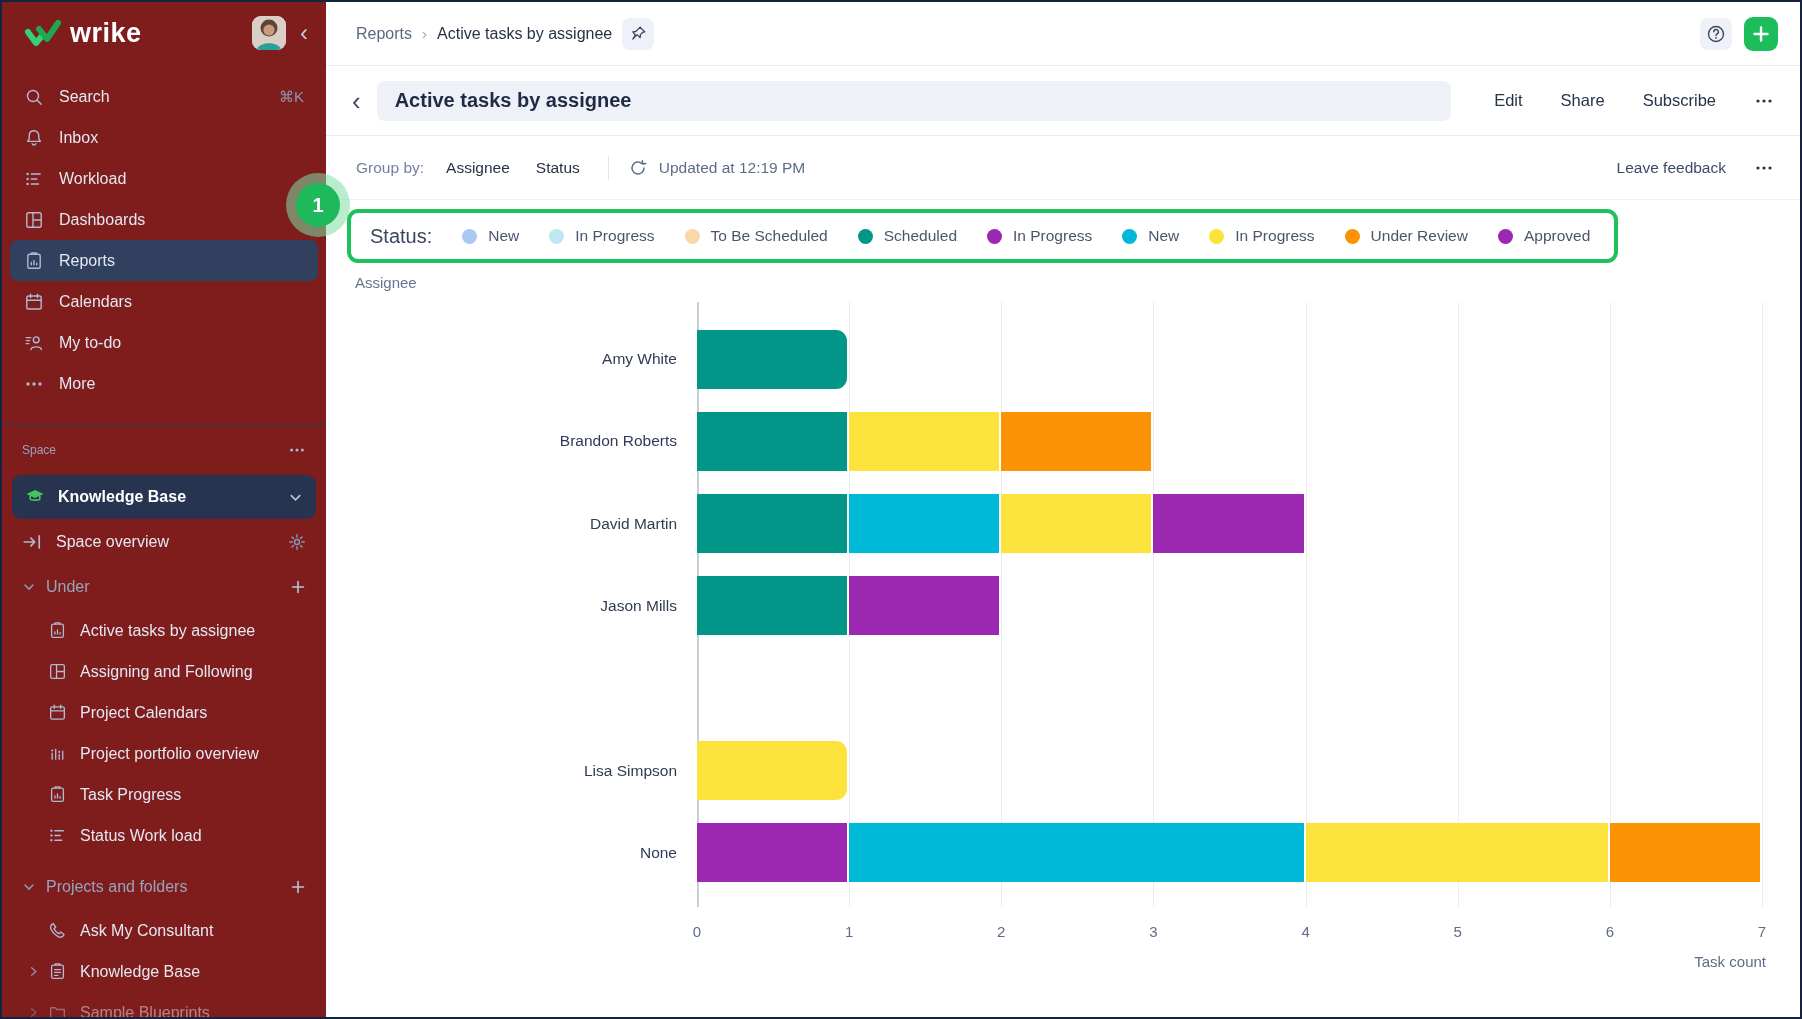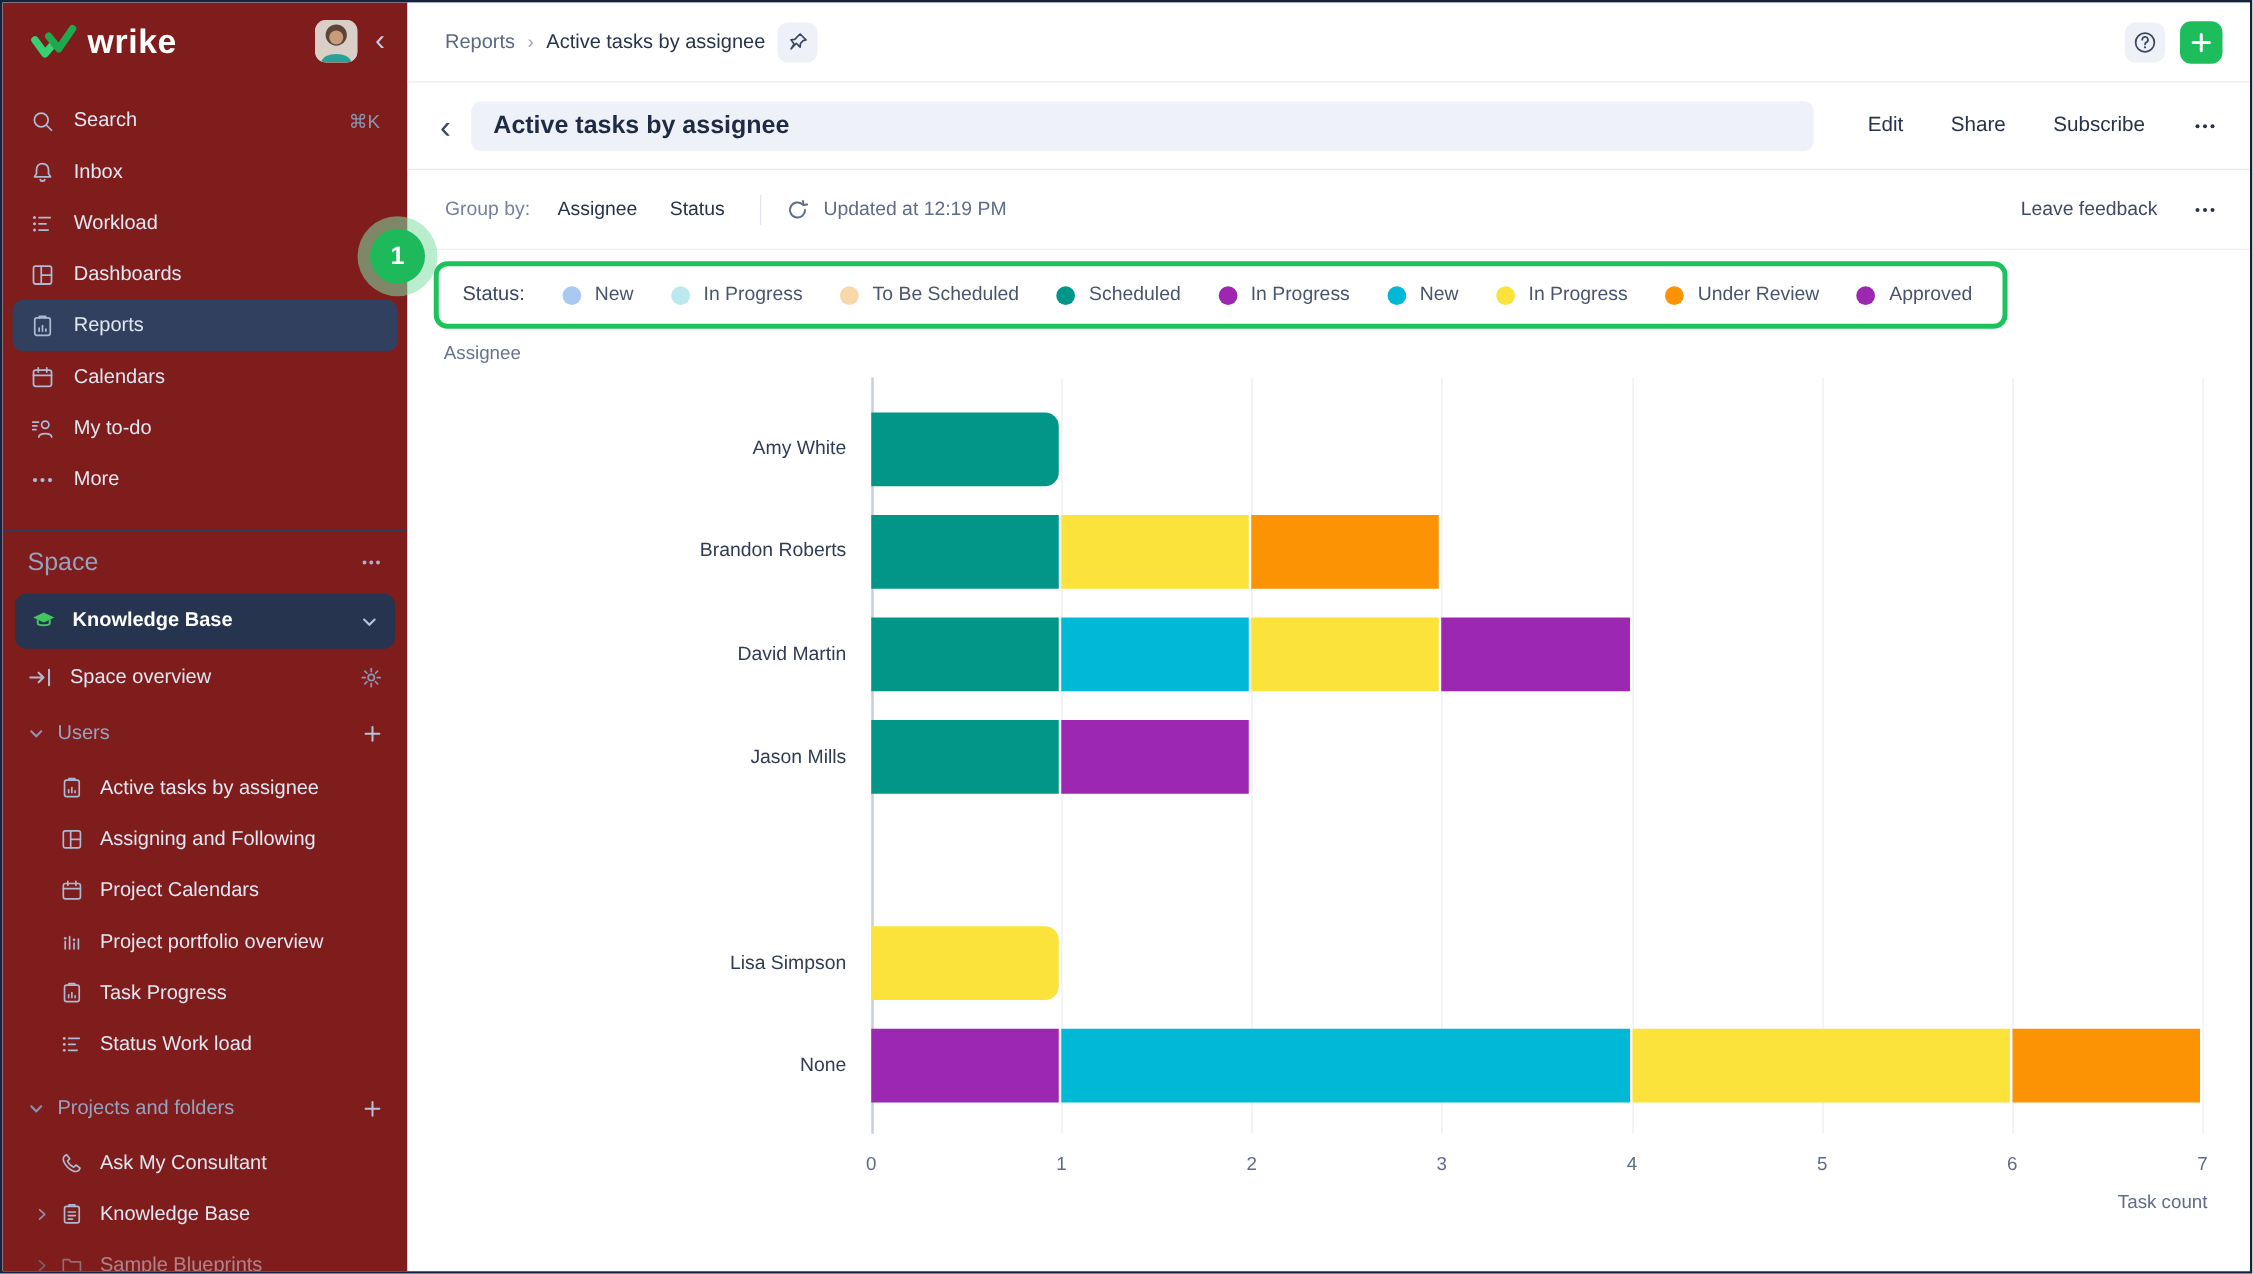--- a/index.html
+++ b/index.html
@@ -16,21 +16,21 @@
   .collapse { color:#c3cce0; font-size:24px; line-height:1; cursor:pointer; }
 
   .nav-list { padding:12px 8px 0 8px; }
   .nav-item { display:flex; align-items:center; height:41px; padding:0 14px; border-radius:8px; font-size:16px; color:#e2e7f2; cursor:pointer; }
   .nav-item.selected { background:#32405f; }
   .nav-item .icon { width:20px; height:20px; margin-right:15px; color:#aeb9d2; flex:none; }
   .nav-item .shortcut { margin-left:auto; color:#8a97b4; font-size:15px; }
 
   .side-divider { border-top:1px solid #313d59; margin:20px 0 0 0; }
 
-  .section-head { display:flex; align-items:center; height:50px; padding:0 20px; color:#97a3bd; font-size:20px; }
+  .section-head { display:flex; align-items:center; height:50px; padding:0 20px; color:#97a3bd; font-size:12px; }
   .section-head .right { margin-left:auto; color:#aab4cc; }
   .space-pill { display:flex; align-items:center; height:44px; margin:0 10px; padding:0 13px; background:#263450; border-radius:9px; cursor:pointer; }
   .space-pill .icon { width:20px; height:20px; margin-right:13px; }
   .space-pill .name { font-size:16px; font-weight:700; color:#fff; }
   .space-pill .chev { margin-left:auto; color:#b9c3d8; }
   .row-item { display:flex; align-items:center; height:45px; padding:0 20px; font-size:16px; color:#e2e7f2; cursor:pointer; }
   .row-item .icon { width:20px; height:20px; margin-right:14px; color:#aeb9d2; flex:none; }
   .row-item .right { margin-left:auto; color:#8a97b4; }
   .tree-head { display:flex; align-items:center; height:46px; padding:0 20px; color:#97a3bd; font-size:16px; cursor:pointer; }
   .tree-head .caret { width:14px; height:14px; margin-right:10px; color:#8a97b4; }
@@ -68,21 +68,21 @@
   .gb-label { color:#75819c; font-size:15.5px; margin-right:22px; }
   .gb-val { color:#273349; font-size:15.5px; margin-right:26px; cursor:pointer; }
   .tb-div { width:1px; height:24px; background:#e2e6ee; margin:0 20px 0 2px; }
   .refresh { width:18px; height:18px; color:#5e6c88; margin-right:12px; cursor:pointer; }
   .refresh svg { width:100%; height:100%; }
   .updated { color:#5e6c88; font-size:15.5px; }
   .toolbar-right { margin-left:auto; display:flex; align-items:center; gap:28px; }
   .feedback { color:#3e4a66; font-size:15.5px; cursor:pointer; }
 
   .legend-box { position:absolute; top:207px; left:21px; height:54px; display:inline-flex; align-items:center; gap:30px; border:4px solid #1cc25a; border-radius:11px; padding:0 24px 0 19px; background:#fff; }
-  .legend-label { color:#3a465f; font-size:16px; }
+  .legend-label { color:#3a465f; font-size:20px; }
   .legend-item { display:flex; align-items:center; gap:11px; cursor:pointer; }
   .legend-dot { width:15px; height:15px; border-radius:50%; }
   .legend-text { color:#4a556d; font-size:15.5px; }
 
   .badge1 { position:absolute; left:294px; top:181px; width:44px; height:44px; border-radius:50%; background:#1eb95a; color:#fff; font-size:20px; font-weight:700; display:flex; align-items:center; justify-content:center; box-shadow:0 0 0 10px rgba(130,222,166,.55); z-index:5; }
 
   .y-axis-title { position:absolute; top:272px; left:29px; color:#67748f; font-size:15px; }
 
   .plot { position:absolute; left:371px; top:300px; width:1065px; height:605px; }
   .gridline { position:absolute; top:0; bottom:0; width:1px; background:#eceef3; }
@@ -238,21 +238,21 @@
             <path d="M9 1.8v2.4M9 13.8v2.4M1.8 9h2.4M13.8 9h2.4M3.9 3.9l1.7 1.7M12.4 12.4l1.7 1.7M14.1 3.9l-1.7 1.7M5.6 12.4l-1.7 1.7"></path>
           </svg>
         </span>
     </div>
     <div class="tree-head">
       <span class="caret">
           <svg viewBox="0 0 14 14" fill="none" stroke="currentColor" stroke-width="1.6" stroke-linecap="round">
             <path d="M3 5l4 4 4-4"></path>
           </svg>
         </span>
-      <span>Users</span>
+      <span>Under</span>
       <span class="plus">
           <svg viewBox="0 0 16 16" fill="none" stroke="currentColor" stroke-width="1.6" stroke-linecap="round">
             <path d="M8 2.5v11M2.5 8h11"></path>
           </svg>
         </span>
     </div>
     <div>
         <div class="tree-item">
           <span class="icon">
             <svg viewBox="0 0 20 20" fill="none" stroke="currentColor" stroke-width="1.4" stroke-linecap="round" stroke-linejoin="round">

